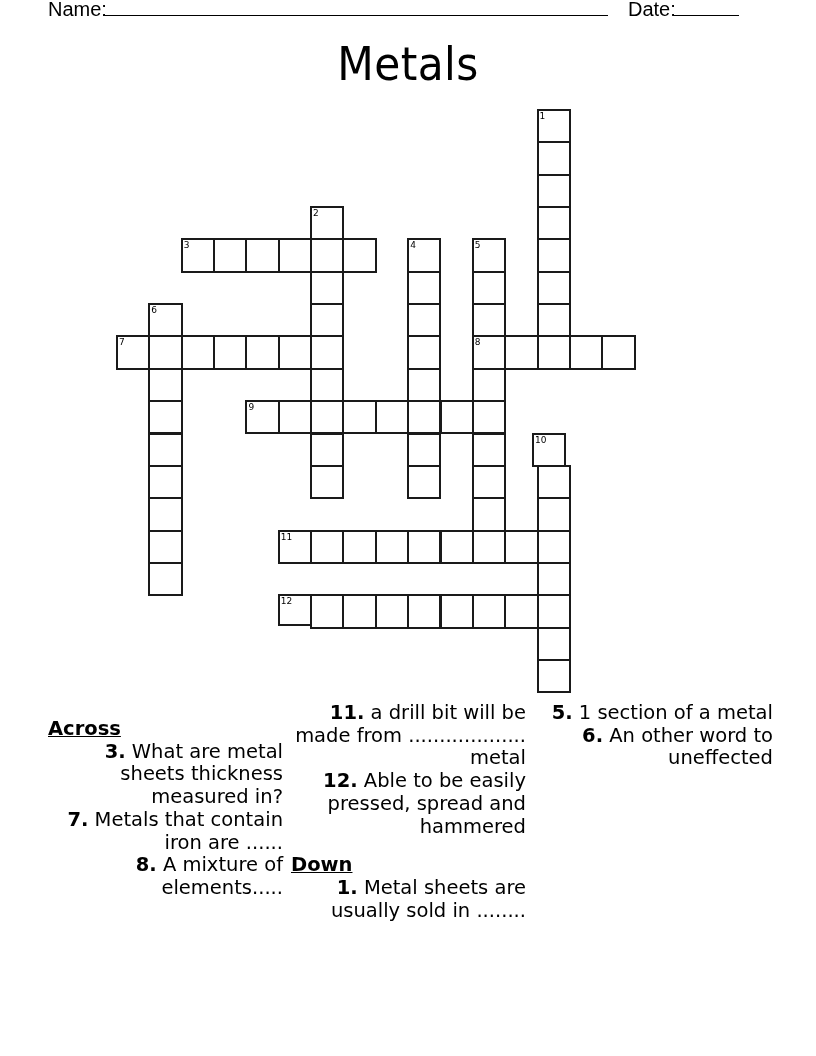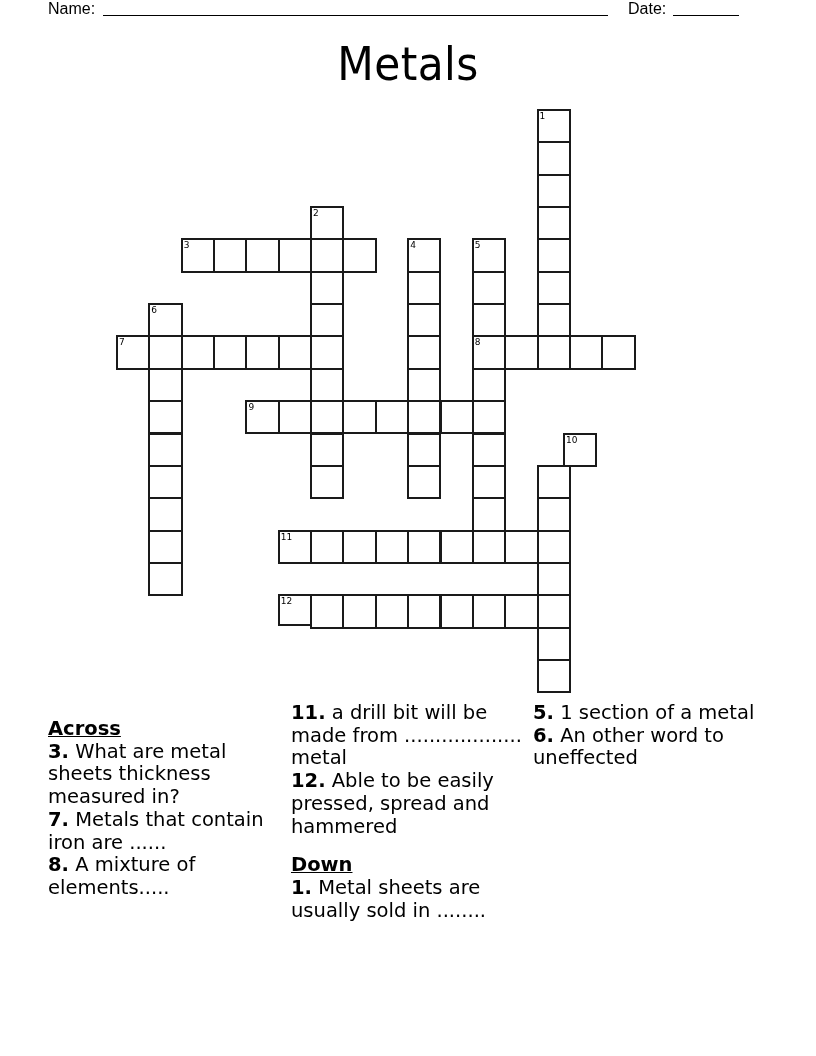--- a/index.html
+++ b/index.html
@@ -1,32 +1,32 @@
 <!DOCTYPE html>
 <html><head>
 <meta charset="utf-8">
 <style>
   html, body { margin:0; padding:0; background:#ffffff; }
   body { width:816px; height:1056px; position:relative; overflow:hidden; font-family:"DejaVu Sans", sans-serif; color:#000; }
-  .header { position:absolute; top:0; left:48px; width:700px; height:20px; font-family:"Liberation Sans", sans-serif; font-size:16px; line-height:18px; }
+  .header { position:absolute; top:0; left:48px; width:700px; height:20px; font-family:"Liberation Sans", sans-serif; font-size:20px; line-height:18px; }
   .header .name-label { position:absolute; left:0; top:0; }
   .header .name-line { position:absolute; left:55px; top:15px; width:505px; border-bottom:1px solid #000; }
   .header .date-label { position:absolute; left:580px; top:0; }
   .header .date-line { position:absolute; left:625px; top:15px; width:66px; border-bottom:1px solid #000; }
   .title { position:absolute; top:34px; left:0; width:816px; text-align:center; font-size:46px; line-height:60px; letter-spacing:0.5px; font-family:"DejaVu Sans", sans-serif; transform:scaleX(0.92); }
   .grid { position:absolute; left:0; top:0; width:816px; height:700px; }
   .cell { position:absolute; box-sizing:border-box; border:2px solid #1a1a1a; background:#fff; margin-left:-1px; margin-top:-1px; }
   .cell .num { position:absolute; left:1px; top:0px; font-size:9px; line-height:10px; font-family:"DejaVu Sans", sans-serif; }
   .clues { position:absolute; top:702px; font-size:19.5px; line-height:22.7px; font-family:"DejaVu Sans", sans-serif; }
   .clues .heading { font-weight:bold; text-decoration:underline;margin-top:16px; }
   .clues .clue-num { font-weight:bold; }
   .col1 { left:48px; width:235px; }
   .col2 { left:291px; width:235px; }
   .col3 { left:533px; width:240px; }
-  .clue { display:block; }
+  .clue { display:block;text-align:right; }
 </style>
 </head>
 <body>
 
 <div class="header">
   <span class="name-label">Name:</span>
   <span class="name-line"></span>
   <span class="date-label">Date:</span>
   <span class="date-line"></span>
 </div>
@@ -107,21 +107,21 @@
     <div class="cell" style="left: 505.2px; top: 336.45px; width: 34.35px; height: 34.35px;"></div>
     <div class="cell" style="left: 569.9px; top: 336.45px; width: 34.35px; height: 34.35px;"></div>
     <div class="cell" style="left: 602.25px; top: 336.45px; width: 34.35px; height: 34.35px;"></div>
     <div class="cell" style="left: 246.4px; top: 401.15px; width: 34.35px; height: 34.35px;">
       <span class="num">9</span>
     </div>
     <div class="cell" style="left: 278.75px; top: 401.15px; width: 34.35px; height: 34.35px;"></div>
     <div class="cell" style="left: 343.45px; top: 401.15px; width: 34.35px; height: 34.35px;"></div>
     <div class="cell" style="left: 375.8px; top: 401.15px; width: 34.35px; height: 34.35px;"></div>
     <div class="cell" style="left: 440.5px; top: 401.15px; width: 34.35px; height: 34.35px;"></div>
-    <div class="cell" style="left: 564px; top: 433.5px; width: 34.35px; height: 34.35px;">
+    <div class="cell" style="left: 533px; top: 433.5px; width: 34.35px; height: 34.35px;">
       <span class="num">10</span>
     </div>
     <div class="cell" style="left: 537.55px; top: 465.85px; width: 34.35px; height: 34.35px;"></div>
     <div class="cell" style="left: 537.55px; top: 498.2px; width: 34.35px; height: 34.35px;"></div>
     <div class="cell" style="left: 537.55px; top: 530.55px; width: 34.35px; height: 34.35px;"></div>
     <div class="cell" style="left: 537.55px; top: 562.9px; width: 34.35px; height: 34.35px;"></div>
     <div class="cell" style="left: 537.55px; top: 595.25px; width: 34.35px; height: 34.35px;"></div>
     <div class="cell" style="left: 537.55px; top: 627.6px; width: 34.35px; height: 34.35px;"></div>
     <div class="cell" style="left: 537.55px; top: 659.95px; width: 34.35px; height: 34.35px;"></div>
     <div class="cell" style="left: 278.75px; top: 530.55px; width: 34.35px; height: 34.35px;">

